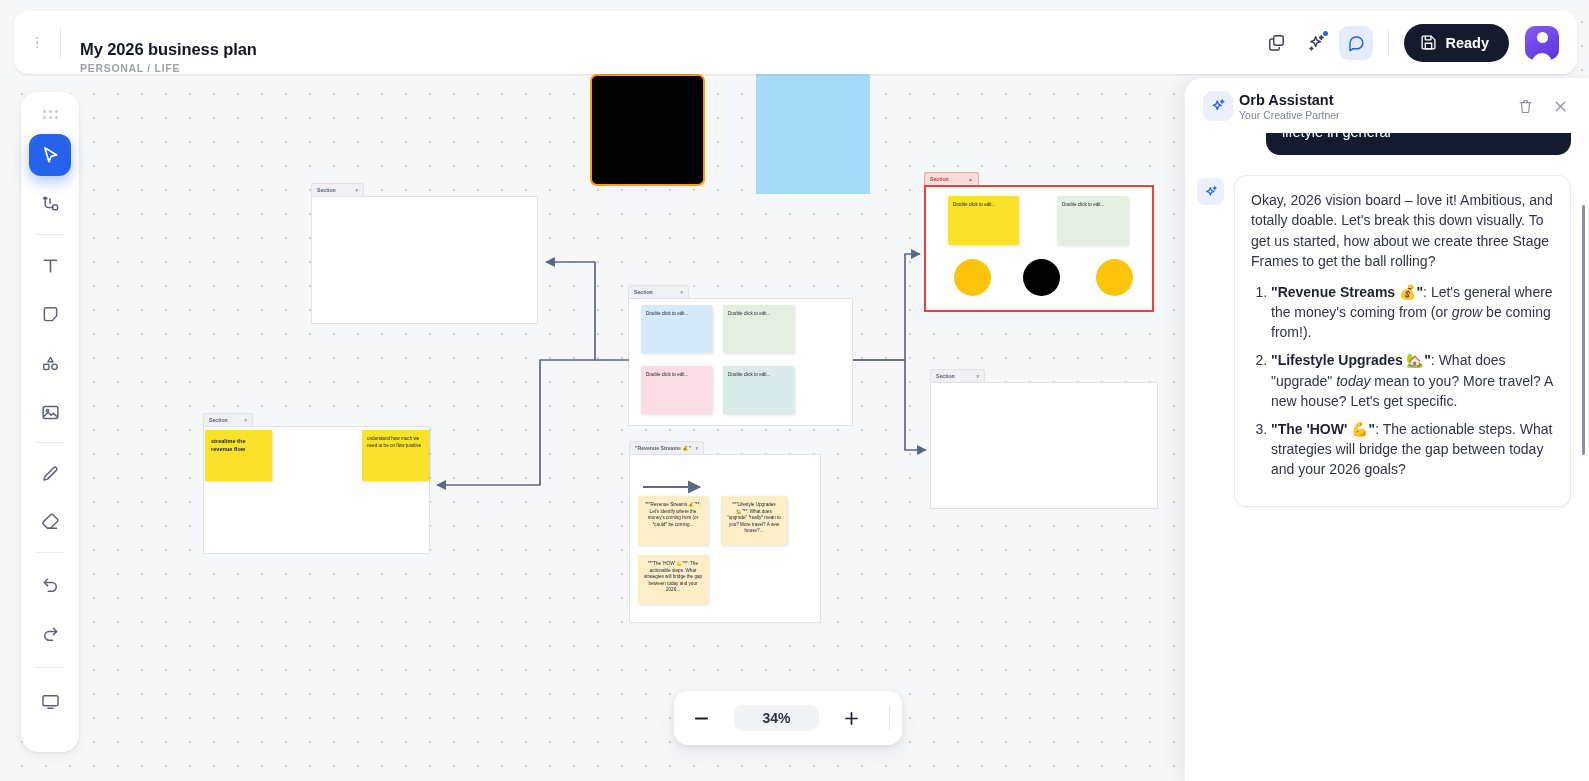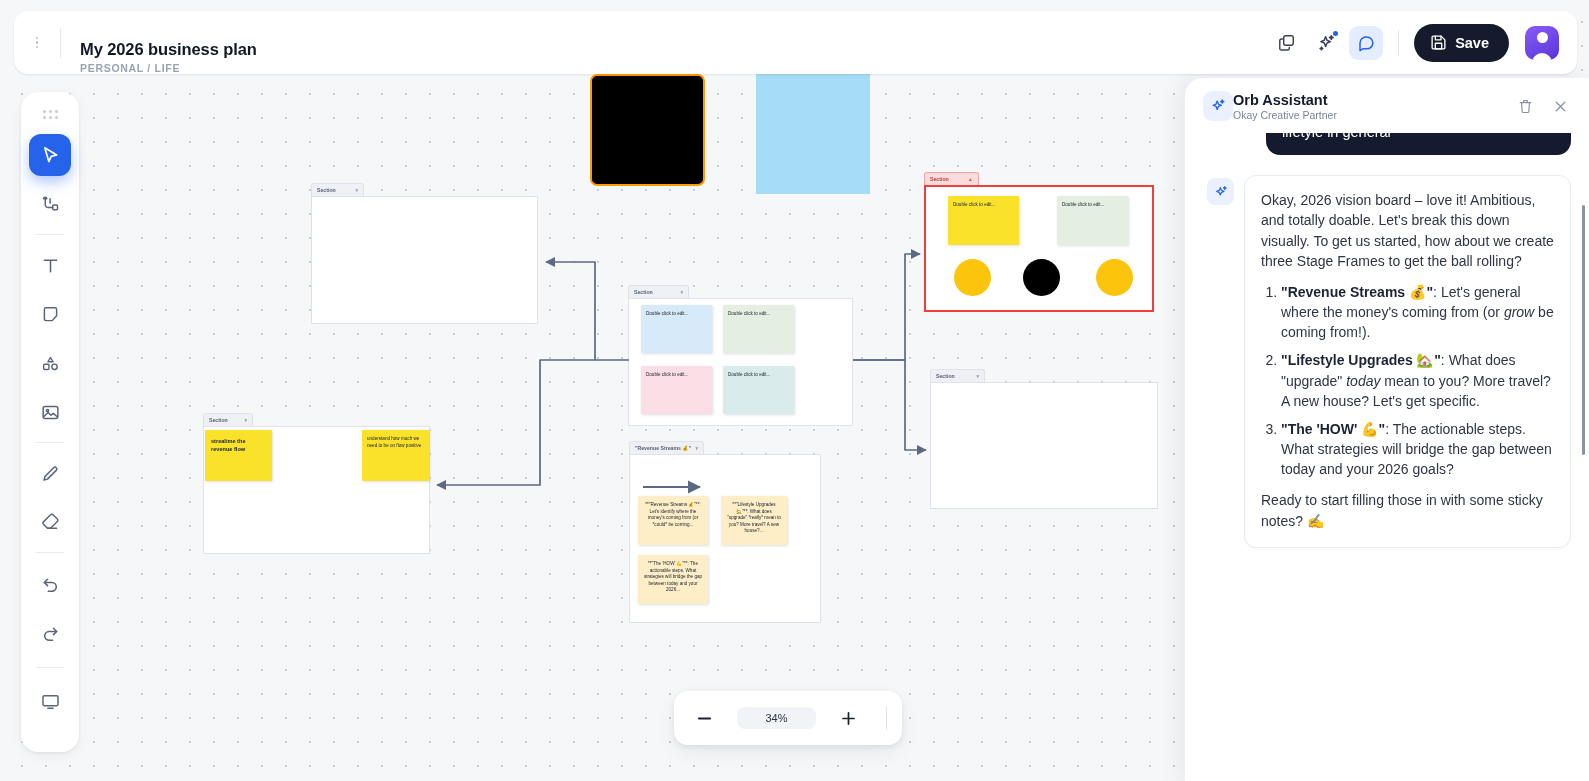--- a/index.html
+++ b/index.html
@@ -109,50 +109,50 @@
     background: #fff; border-radius: 14px;
     box-shadow: 0 2px 6px rgba(16,24,40,.08), 0 8px 20px rgba(16,24,40,.06);
     display: flex; align-items: center; justify-content: center; gap: 18px; z-index: 16;
   }
   .z-btn {
     width: 30px; height: 30px; border: none; background: transparent; cursor: pointer;
     display: flex; align-items: center; justify-content: center; color: #1c2330;
   }
   #zoom-level {
     background: #f1f3f7; border-radius: 8px; padding: 5px 28px;
-    font-size: 11px; font-weight: 400; color: #2a3344; cursor: pointer;
+    font-size: 14px; font-weight: 700; color: #2a3344; cursor: pointer;
   }
   .z-div { width: 1px; height: 24px; background: #e4e7ee; margin-left: 4px; }
 
   
   #ai-panel {
     position: absolute; right: 0; top: 78px; width: 404px; height: 703px;
     background: #ffffff; border-top-left-radius: 18px;
     box-shadow: -6px 0 22px rgba(16,24,40,.07);
     display: flex; flex-direction: column; z-index: 18; overflow: hidden;
   }
   #ai-header {
-    display: flex; align-items: center; gap: 0; padding: 13px 16px 12px 18px;
+    display: flex; align-items: center; gap: 6px; padding: 13px 16px 12px 18px;
     background: #fff; position: relative; z-index: 3;
   }
   #ai-logo {
     width: 30px; height: 30px; border-radius: 9px; background: #eaf0ff;
     display: flex; align-items: center; justify-content: center; flex: none;
   }
   .ai-h-text { display: flex; flex-direction: column; gap: 1px; }
   #ai-title { font-size: 14.5px; font-weight: 700; color: #141a2b; }
   #ai-subtitle { font-size: 10.5px; color: #7b8396; }
   .ai-h-actions { margin-left: auto; display: flex; align-items: center; gap: 9px; }
   .ai-h-btn { width: 26px; height: 26px; border: none; background: transparent; cursor: pointer;
               display: flex; align-items: center; justify-content: center; color: #8a93a6; }
 
   #ai-scroll {
     flex: 1; overflow: hidden; position: relative; padding: 0 18px;
   }
-  #ai-thread { position: absolute; left: 22px; right: 18px; top: -44px; }
+  #ai-thread { position: absolute; left: 12px; right: 18px; top: -44px; }
   .msg-user {
     margin-left: auto; max-width: 305px; background: #141b2e; color: #ffffff;
     border-radius: 14px; padding: 12px 16px; font-size: 14.5px; line-height: 1.46;
   }
   .msg-ai-row { display: flex; gap: 10px; margin-top: 20px; align-items: flex-start; }
   .msg-ai-avatar {
     width: 27px; height: 27px; border-radius: 8px; background: #eaf0ff; flex: none;
     display: flex; align-items: center; justify-content: center; margin-top: 3px;
   }
   .msg-ai {
@@ -308,21 +308,21 @@
       </button>
 
       <div class="tb-divider"></div>
 
       <button id="save-button">
         <svg width="17" height="17" viewBox="0 0 24 24" fill="none" stroke="#fff" stroke-width="1.9" stroke-linecap="round" stroke-linejoin="round">
           <path d="M19.5 21h-15A1.5 1.5 0 0 1 3 19.5v-15A1.5 1.5 0 0 1 4.5 3h11.2L21 8.3v11.2A1.5 1.5 0 0 1 19.5 21z"></path>
           <path d="M7.5 3v5.2h8V3"></path>
           <rect x="7.5" y="13" width="9" height="8"></rect>
         </svg>
-        <span>Save</span>
+        <span>Ready</span>
       </button>
 
       <div id="avatar">
         <div class="avatar-wrap">
           <div class="head" style="position:absolute; top:6px;"></div>
           <div class="body"></div>
         </div>
       </div>
     </div>
   </div>
@@ -444,21 +444,21 @@
 
     <div id="ai-header">
       <div id="ai-logo">
         <svg width="18" height="18" viewBox="0 0 24 24" fill="none" stroke="#2563eb" stroke-width="1.8" stroke-linecap="round" stroke-linejoin="round">
           <path d="M11 5.5 12.6 9.4 16.5 11 12.6 12.6 11 16.5 9.4 12.6 5.5 11 9.4 9.4 z"></path>
           <path d="M17.6 4l.6 1.5 1.5.6-1.5.6-.6 1.5-.6-1.5-1.5-.6 1.5-.6z"></path>
         </svg>
       </div>
       <div class="ai-h-text">
         <div id="ai-title">Orb Assistant</div>
-        <div id="ai-subtitle">Okay Creative Partner</div>
+        <div id="ai-subtitle">Your Creative Partner</div>
       </div>
       <div class="ai-h-actions">
         <button class="ai-h-btn" title="Clear chat">
           <svg width="17" height="17" viewBox="0 0 24 24" fill="none" stroke="currentColor" stroke-width="1.7" stroke-linecap="round" stroke-linejoin="round">
             <path d="M4.5 6.6h15M9.3 6.6V4.8a1.2 1.2 0 0 1 1.2-1.2h3a1.2 1.2 0 0 1 1.2 1.2v1.8"></path>
             <path d="M6.4 6.6 7.3 19a1.6 1.6 0 0 0 1.6 1.5h6.2a1.6 1.6 0 0 0 1.6-1.5l.9-12.4"></path>
           </svg>
         </button>
         <button class="ai-h-btn" title="Close">
           <svg width="17" height="17" viewBox="0 0 24 24" fill="none" stroke="currentColor" stroke-width="1.9" stroke-linecap="round">
@@ -486,21 +486,20 @@
               <li>
                 <b>"Revenue Streams 💰"</b><span>: Let's general where the money's coming from (or </span><i>grow</i><span> be coming from!).</span>
               </li>
               <li>
                 <b>"Lifestyle Upgrades 🏡"</b><span>: What does "upgrade" </span><i>today</i><span> mean to you? More travel? A new house? Let's get specific.</span>
               </li>
               <li>
                 <b>"The 'HOW' 💪"</b><span>: The actionable steps. What strategies will bridge the gap between today and your 2026 goals?</span><i></i><span></span>
               </li>
             </ol>
-            <p style="margin-bottom:0">Ready to start filling those in with some sticky notes? ✍️</p>
           </div>
         </div>
       </div>
       <div id="ai-scrollbar"></div>
     </div>
 
   </div>
 
 </div>
 

